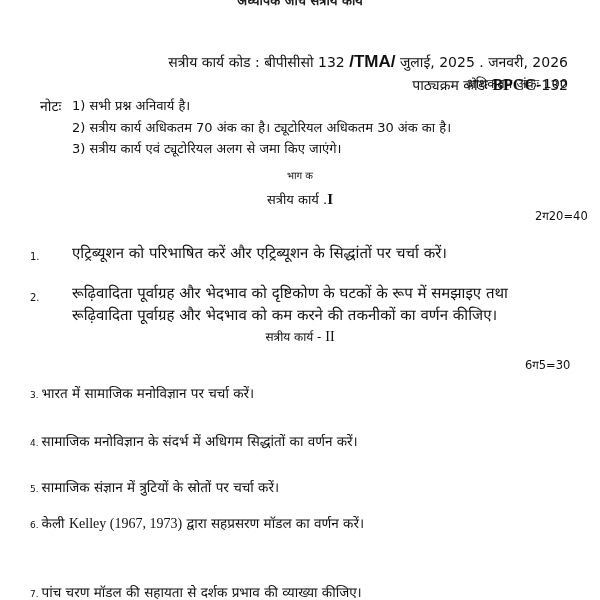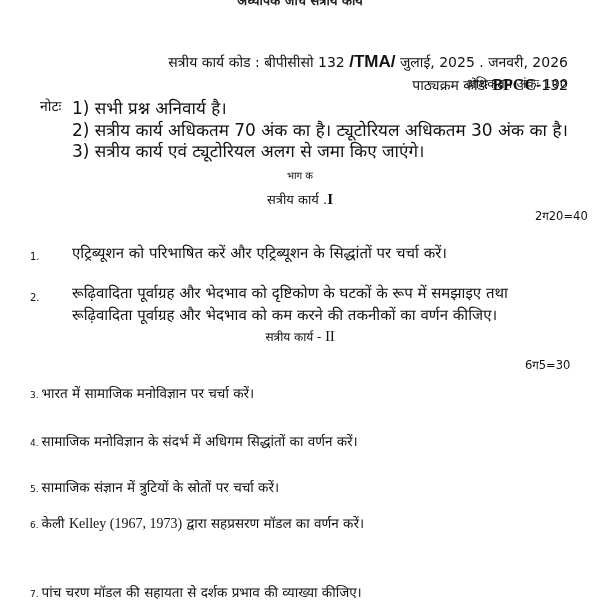--- a/index.html
+++ b/index.html
@@ -9,21 +9,21 @@
       color: #111111;
     }
     .abs { position: absolute; white-space: nowrap; }
     .top-title { left: 0; width: 600px; text-align: center; top: -9px; font-size: 13px; font-weight: bold; color: #222; }
     .course-code { right: 32px; top: 27px; font-size: 14px; margin-top: 48px; }
     .course-code b { font-family: "Liberation Serif", serif; font-size: 16px; }
     .assign-code { right: 32px; top: 52px; font-size: 14px; }
     .assign-code b { font-family: Liberation Sans, sans-serif; font-size: 17px; }
     .max-marks { right: 32px; top: 74px; font-size: 13px; }
     .note-label { left: 24px; top: 96px; font-size: 14px; margin-left: 16px; }
-    .note { left: 72px; font-size: 17px; }
+    .note { left: 72px; font-size: 13px; }
     .note1 { top: 96px; }
     .note2 { top: 106px; }
     .note3 { top: 131px; }
     .center { left: 0; width: 600px; text-align: center; }
     .part-a { top: 168px; font-size: 10px; }
     .sec1 { top: 190px; font-size: 13px; }
     .sec1 .roman { font-family: "Liberation Serif", serif; font-weight: bold; font-size: 15px; }
     .instr { left: 30px; font-size: 11.5px; }
     .instr .marks { position: absolute; }
     .instr1 { top: 208px; width: 560px; }

